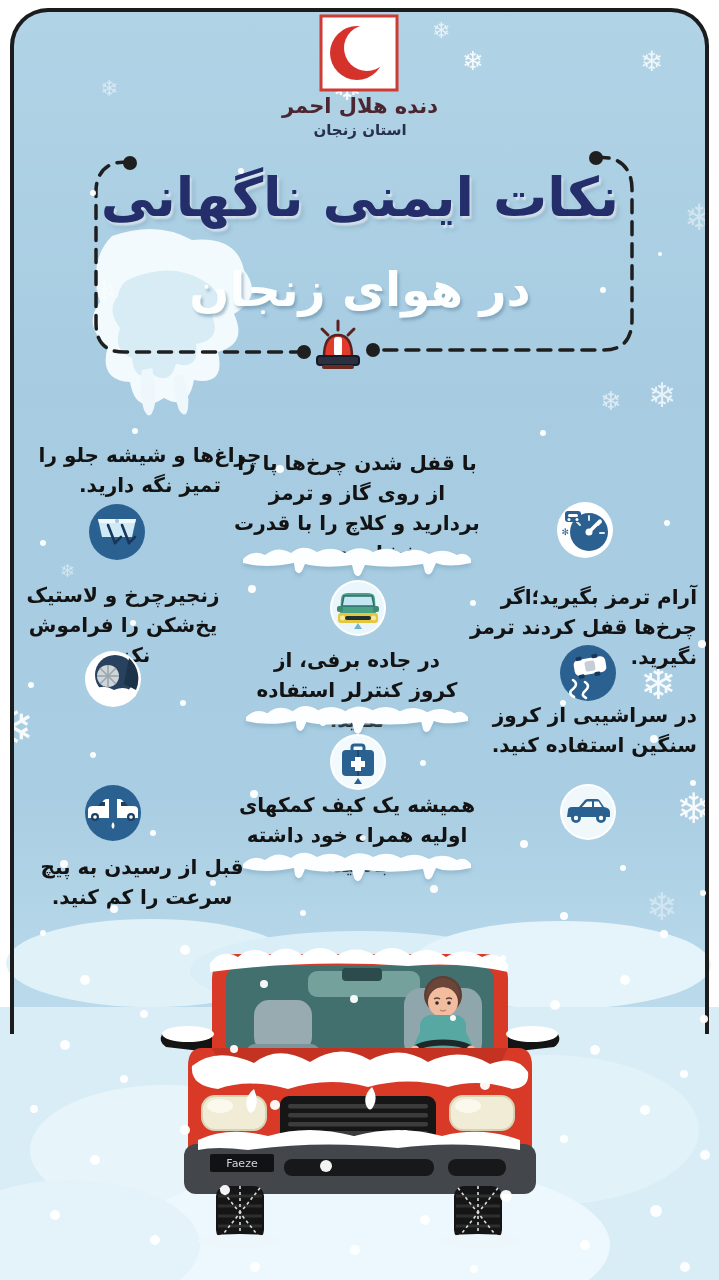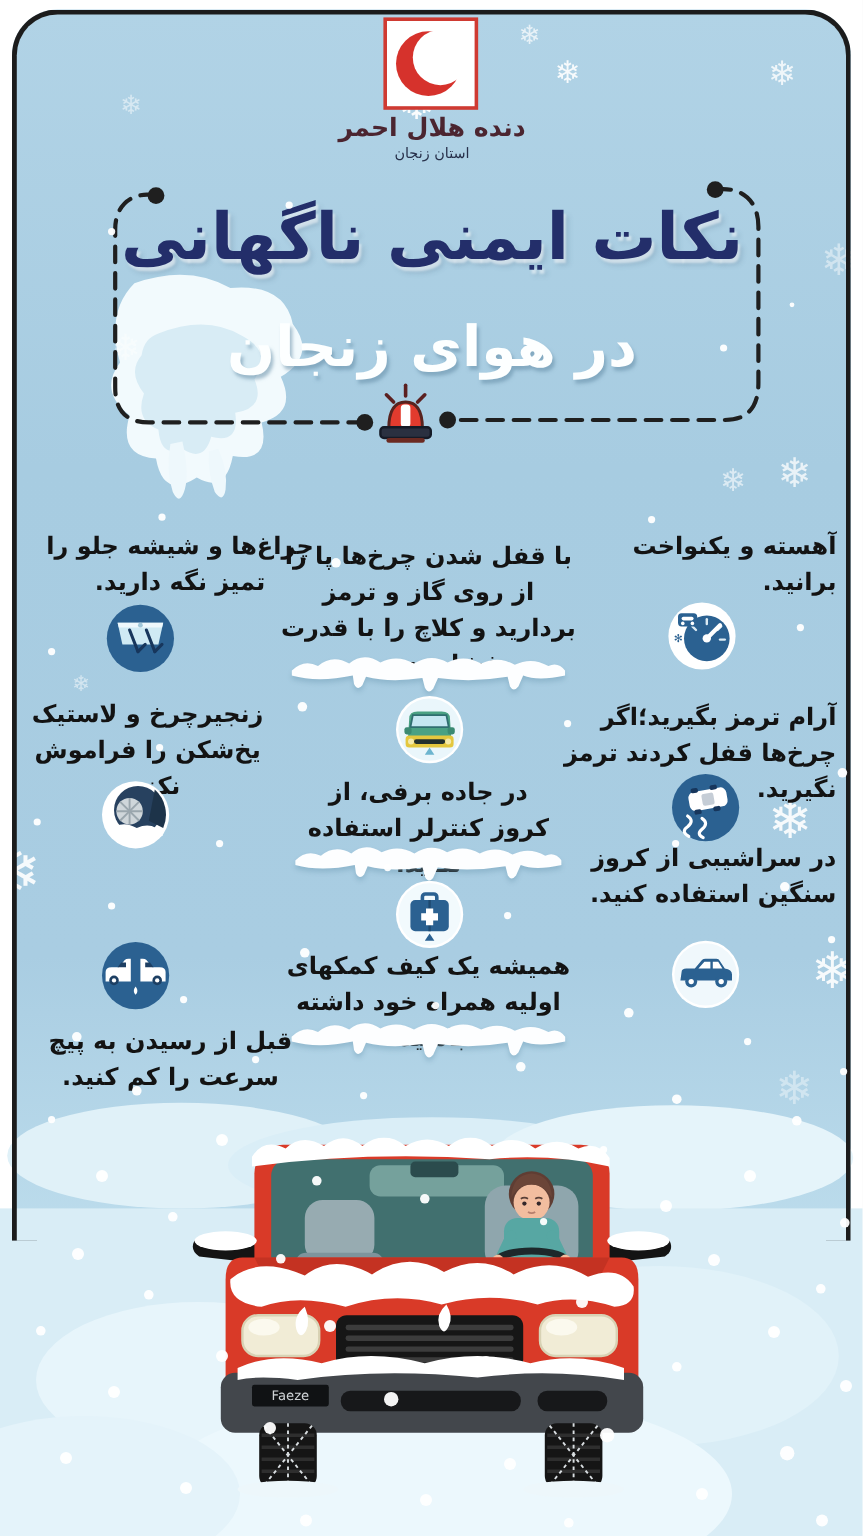--- a/index.html
+++ b/index.html
@@ -16,21 +16,21 @@
   .abs{position:absolute;}
   
   .tip{position:absolute;direction:rtl;font-weight:bold;font-size:20px;line-height:1.5;
        color:#131313;text-align:center;z-index:3;}
   .tip.ra{text-align:right;}
   .icon{position:absolute;width:58px;height:58px;z-index:3;}
   .divider{position:absolute;z-index:3;filter:drop-shadow(0 3px 2px rgba(110,155,180,.45));}
   
   #org{position:absolute;left:240px;top:93px;width:240px;text-align:center;z-index:3;}
   #org .l1{font-size:21px;font-weight:bold;color:#4b2530;line-height:1.3;}
-  #org .l2{font-size:12px;font-weight:normal;color:#27304a;line-height:1.4;}
+  #org .l2{font-size:15px;font-weight:bold;color:#27304a;line-height:1.4;}
   #title1{position:absolute;left:60px;top:166px;width:600px;text-align:center;z-index:3;
           font-size:54px;font-weight:bold;color:#232e6a;
           text-shadow:2px 3px 2px rgba(255,255,255,.55),4px 5px 4px rgba(80,110,140,.25);}
   #title2{position:absolute;left:60px;top:262px;width:600px;text-align:center;z-index:3;
           font-size:47px;font-weight:bold;color:#fdffff;
           text-shadow:2px 3px 3px rgba(100,140,165,.55);}
   
   #ground{position:absolute;left:0;right:0;top:935px;bottom:0;z-index:4;}
   #ground .g-base{position:absolute;left:0;right:0;top:72px;bottom:0;background:#d9edf6;}
   .drift{position:absolute;border-radius:50%;}
@@ -173,21 +173,20 @@
     <line x1="29" y1="17" x2="29" y2="43" stroke="#1f4a70" stroke-width="2"></line>
     <path d="M26,24 h6 v4 h4 v6 h-4 v4 h-6 v-4 h-4 v-6 h4 z" fill="#ffffff"></path>
     <path d="M29,45 l4,6 -8,0 z" fill="#2b6191"></path>
   </svg>
 
   <div class="tip" style="left:228px;top:790px;width:258px;">همیشه یک کیف کمکهای اولیه همراه خود داشته باشید.</div>
   <svg class="divider" style="left:240px;top:848px;" width="234" height="34" viewBox="0 0 228 34">
     <path fill="#fdfeff" d="M0,16 Q10,6 22,12 Q34,2 48,10 Q60,0 74,9 Q88,2 102,10 Q116,1 130,9 Q144,2 158,10 Q172,3 186,11 Q200,4 214,12 Q222,8 228,16 L228,20 Q205,25 193,20 L189,29 Q185,34 182,29 L180,21 Q150,26 122,22 L118,31 Q114,36 111,30 L109,22 Q82,26 62,21 L59,28 Q55,33 52,27 L51,20 Q22,26 0,20 Z"></path>
   </svg>
 
-  <div class="tip ra" style="left:492px;top:440px;width:205px;">آهسته و یکنواخت برانید.</div>
   <svg class="icon" style="left:556px;top:501px;" viewBox="0 0 58 58">
     <circle cx="29" cy="29" r="28" fill="#ffffff"></circle>
     <circle cx="33" cy="31" r="19" fill="#2b6191"></circle>
     <g stroke="#dcebf4" stroke-width="2" stroke-linecap="round">
       <line x1="21" y1="21" x2="24" y2="24"></line>
         <line x1="33" y1="15" x2="33" y2="19"></line>
       <line x1="45" y1="21" x2="42" y2="24"></line>
         <line x1="48" y1="32" x2="44" y2="32"></line>
     </g>
     <line x1="33" y1="31" x2="44" y2="20" stroke="#ffffff" stroke-width="3.5" stroke-linecap="round"></line>

